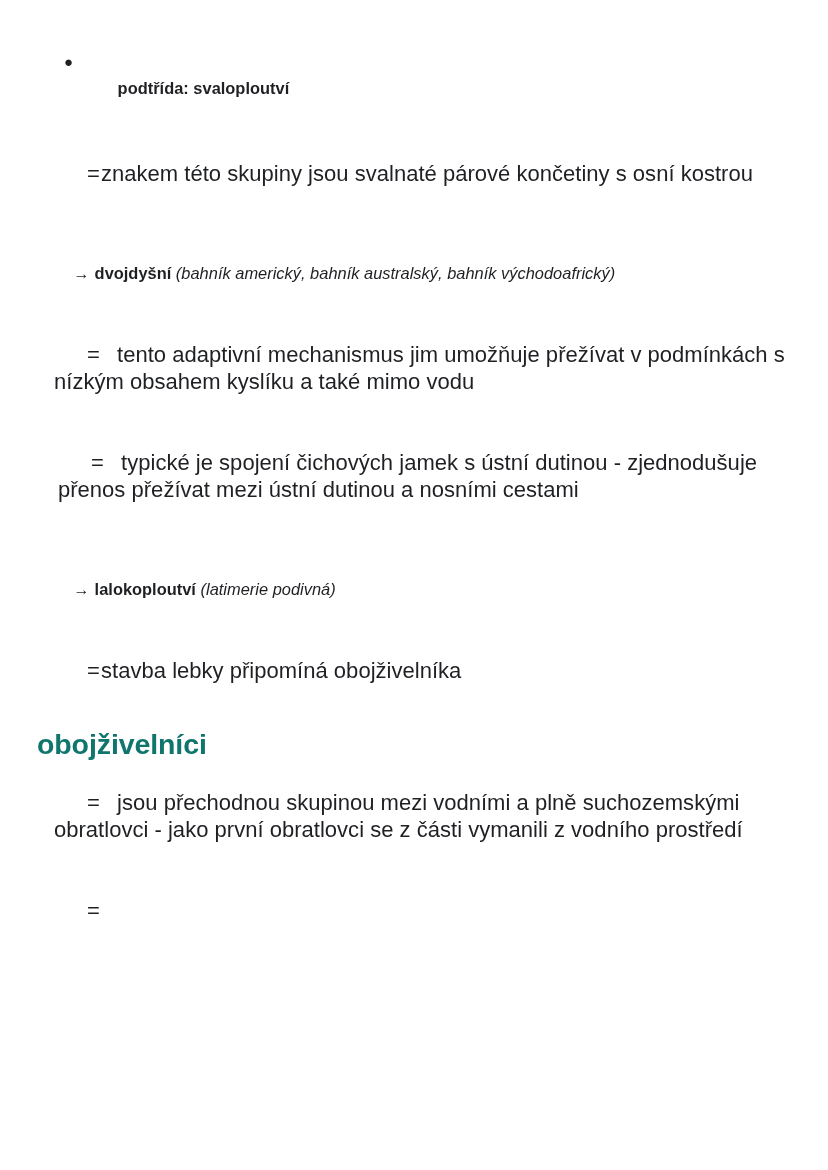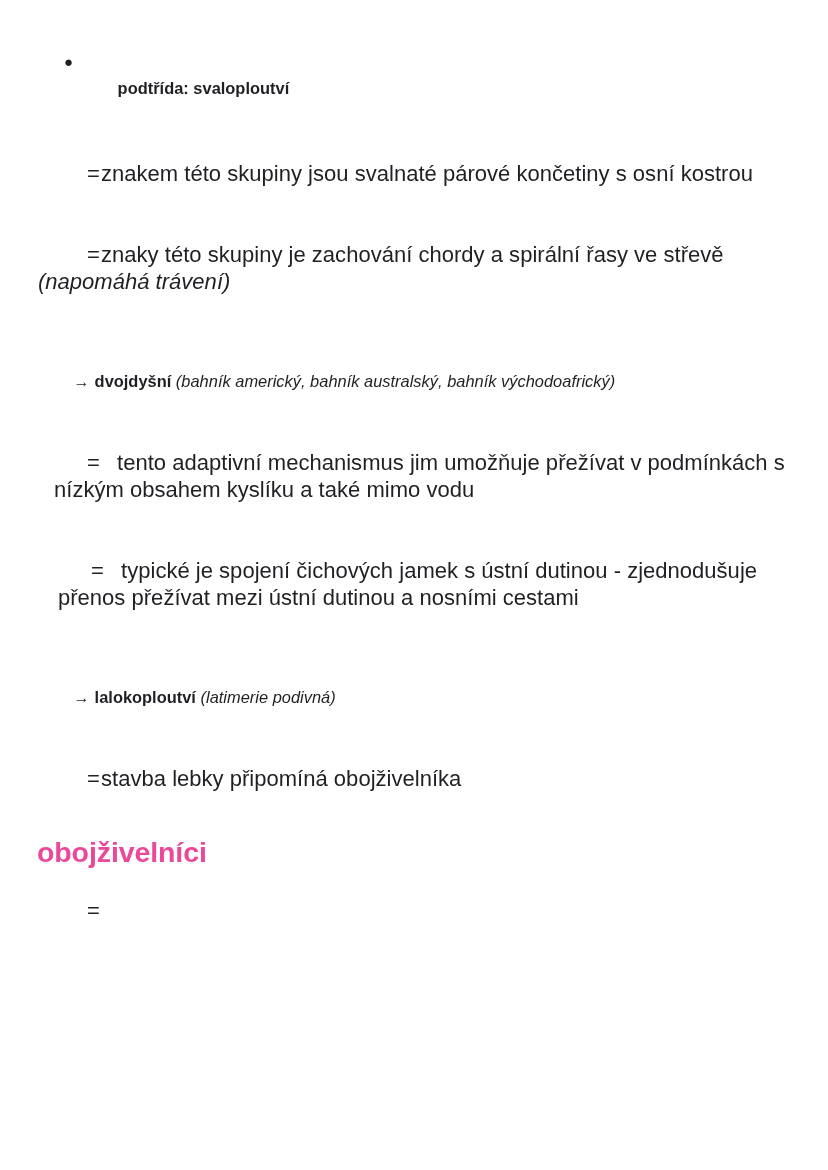--- a/index.html
+++ b/index.html
@@ -87,43 +87,40 @@
     font-style: italic;
   }
 
   h1.heading {
     font-size: 28.5px;
     line-height: 34px;
     font-weight: bold;
     margin: 0;
     padding: 0 0 1px 1px;
     letter-spacing: -0.1px;
-    color: #ec4899;
+    color: #0f766e;
   }
 
   .gap-lg { height: 19px; }
   .gap-md { height: 16px; }
   .gap-xs { height: 4px; }
 </style>
 </head>
 <body>
 
 <div class="page">
   <div class="content">
 
     <div>
       <div class="line bullet">
         <span class="dot">●</span><span>podtřída: svaloploutví</span>
       </div>
       <div class="gap-xs"></div>
       <div class="line eq">
         <span class="pfx">=</span><span>znakem této skupiny jsou svalnaté párové končetiny s osní kostrou</span>
-      </div>
-      <div class="line eq">
-        <span class="pfx">=</span><span>znaky této skupiny je zachování chordy a spirální řasy ve střevě </span><span class="it">(napomáhá trávení)</span>
       </div>
     </div>
 
     <div class="gap-lg"></div>
 
     <div>
       <div class="line arrow">
         <span class="glyph">→</span><span class="term">dvojdyšní</span><span> </span><span class="it">(bahník americký, bahník australský, bahník východoafrický)</span>
       </div>
       <div class="line eq hang">
@@ -143,20 +140,23 @@
       <div class="line eq">
         <span class="pfx">=</span><span>stavba lebky připomíná obojživelníka</span>
       </div>
     </div>
 
     <div class="gap-md"></div>
 
     <h1 class="heading">obojživelníci</h1>
 
     <div>
+      <div class="line eq hang">
+        <span class="pfx">=</span><span>jsou přechodnou skupinou mezi vodními a plně suchozemskými obratlovci - jako první obratlovci se z části vymanili z vodního prostředí</span>
+      </div>
       <div class="line eq">
         <span class="pfx">=</span>
       </div>
 
     </div>
 
   </div>
 </div>
 
 </body></html>

